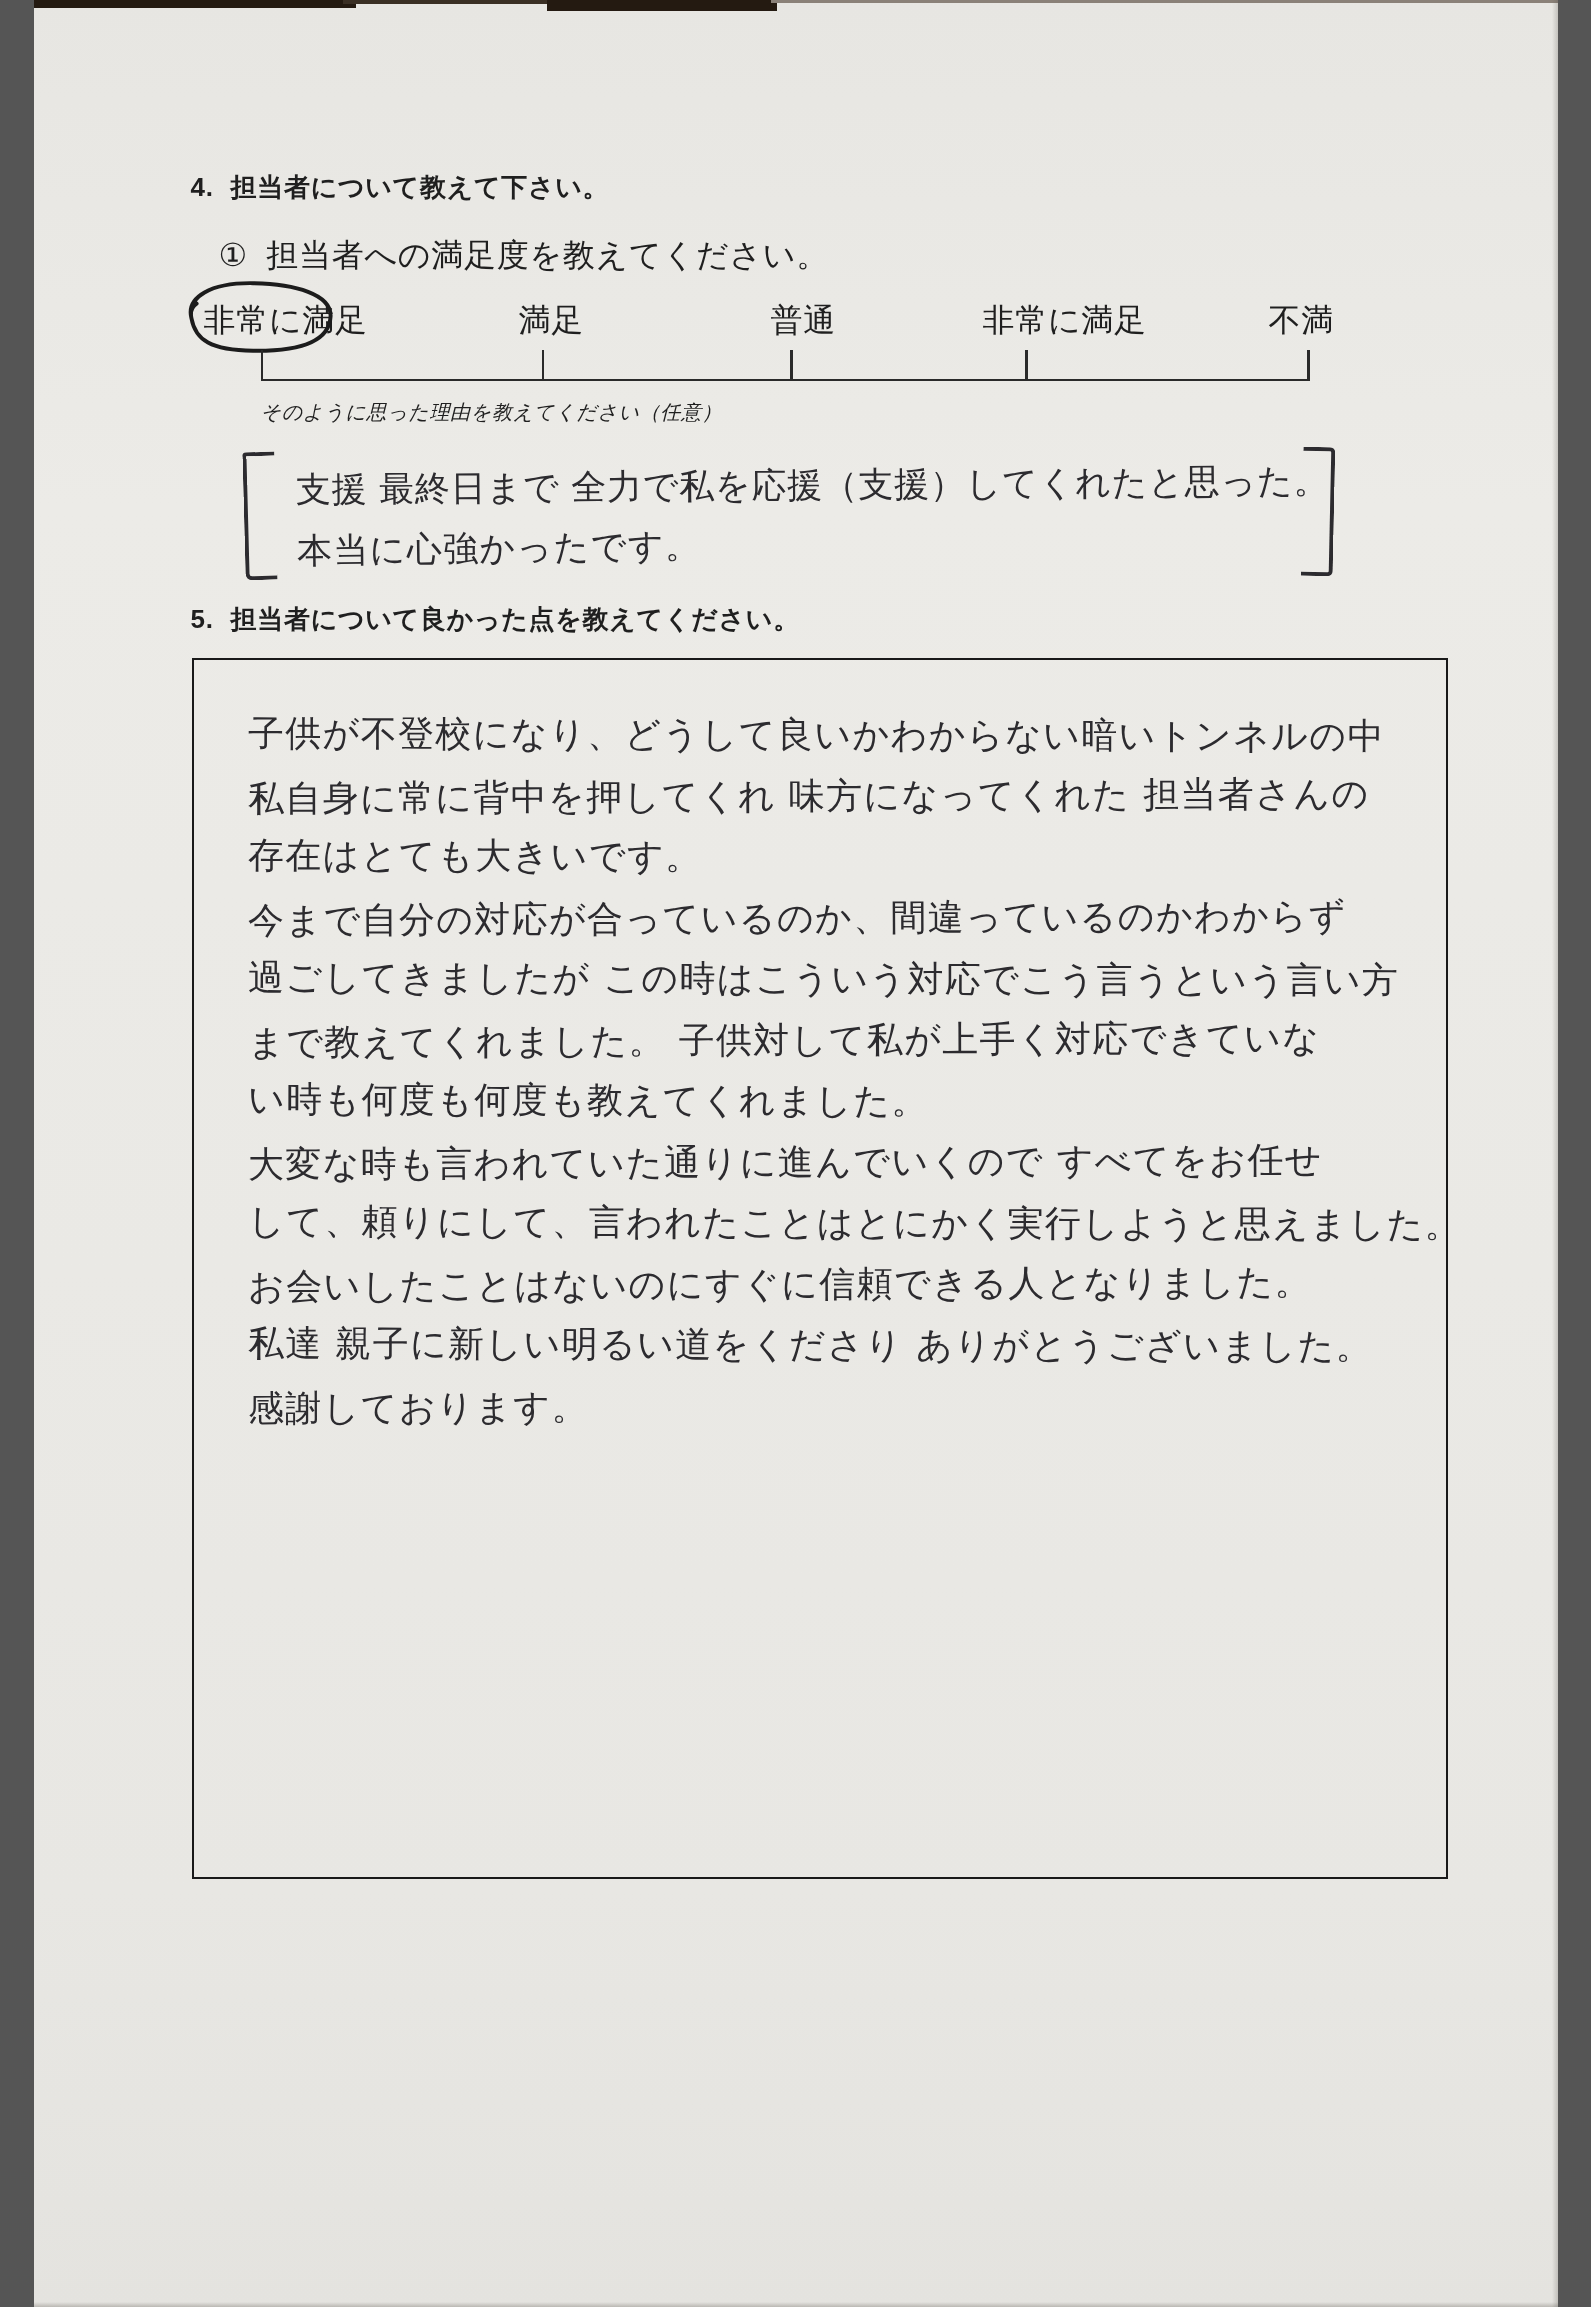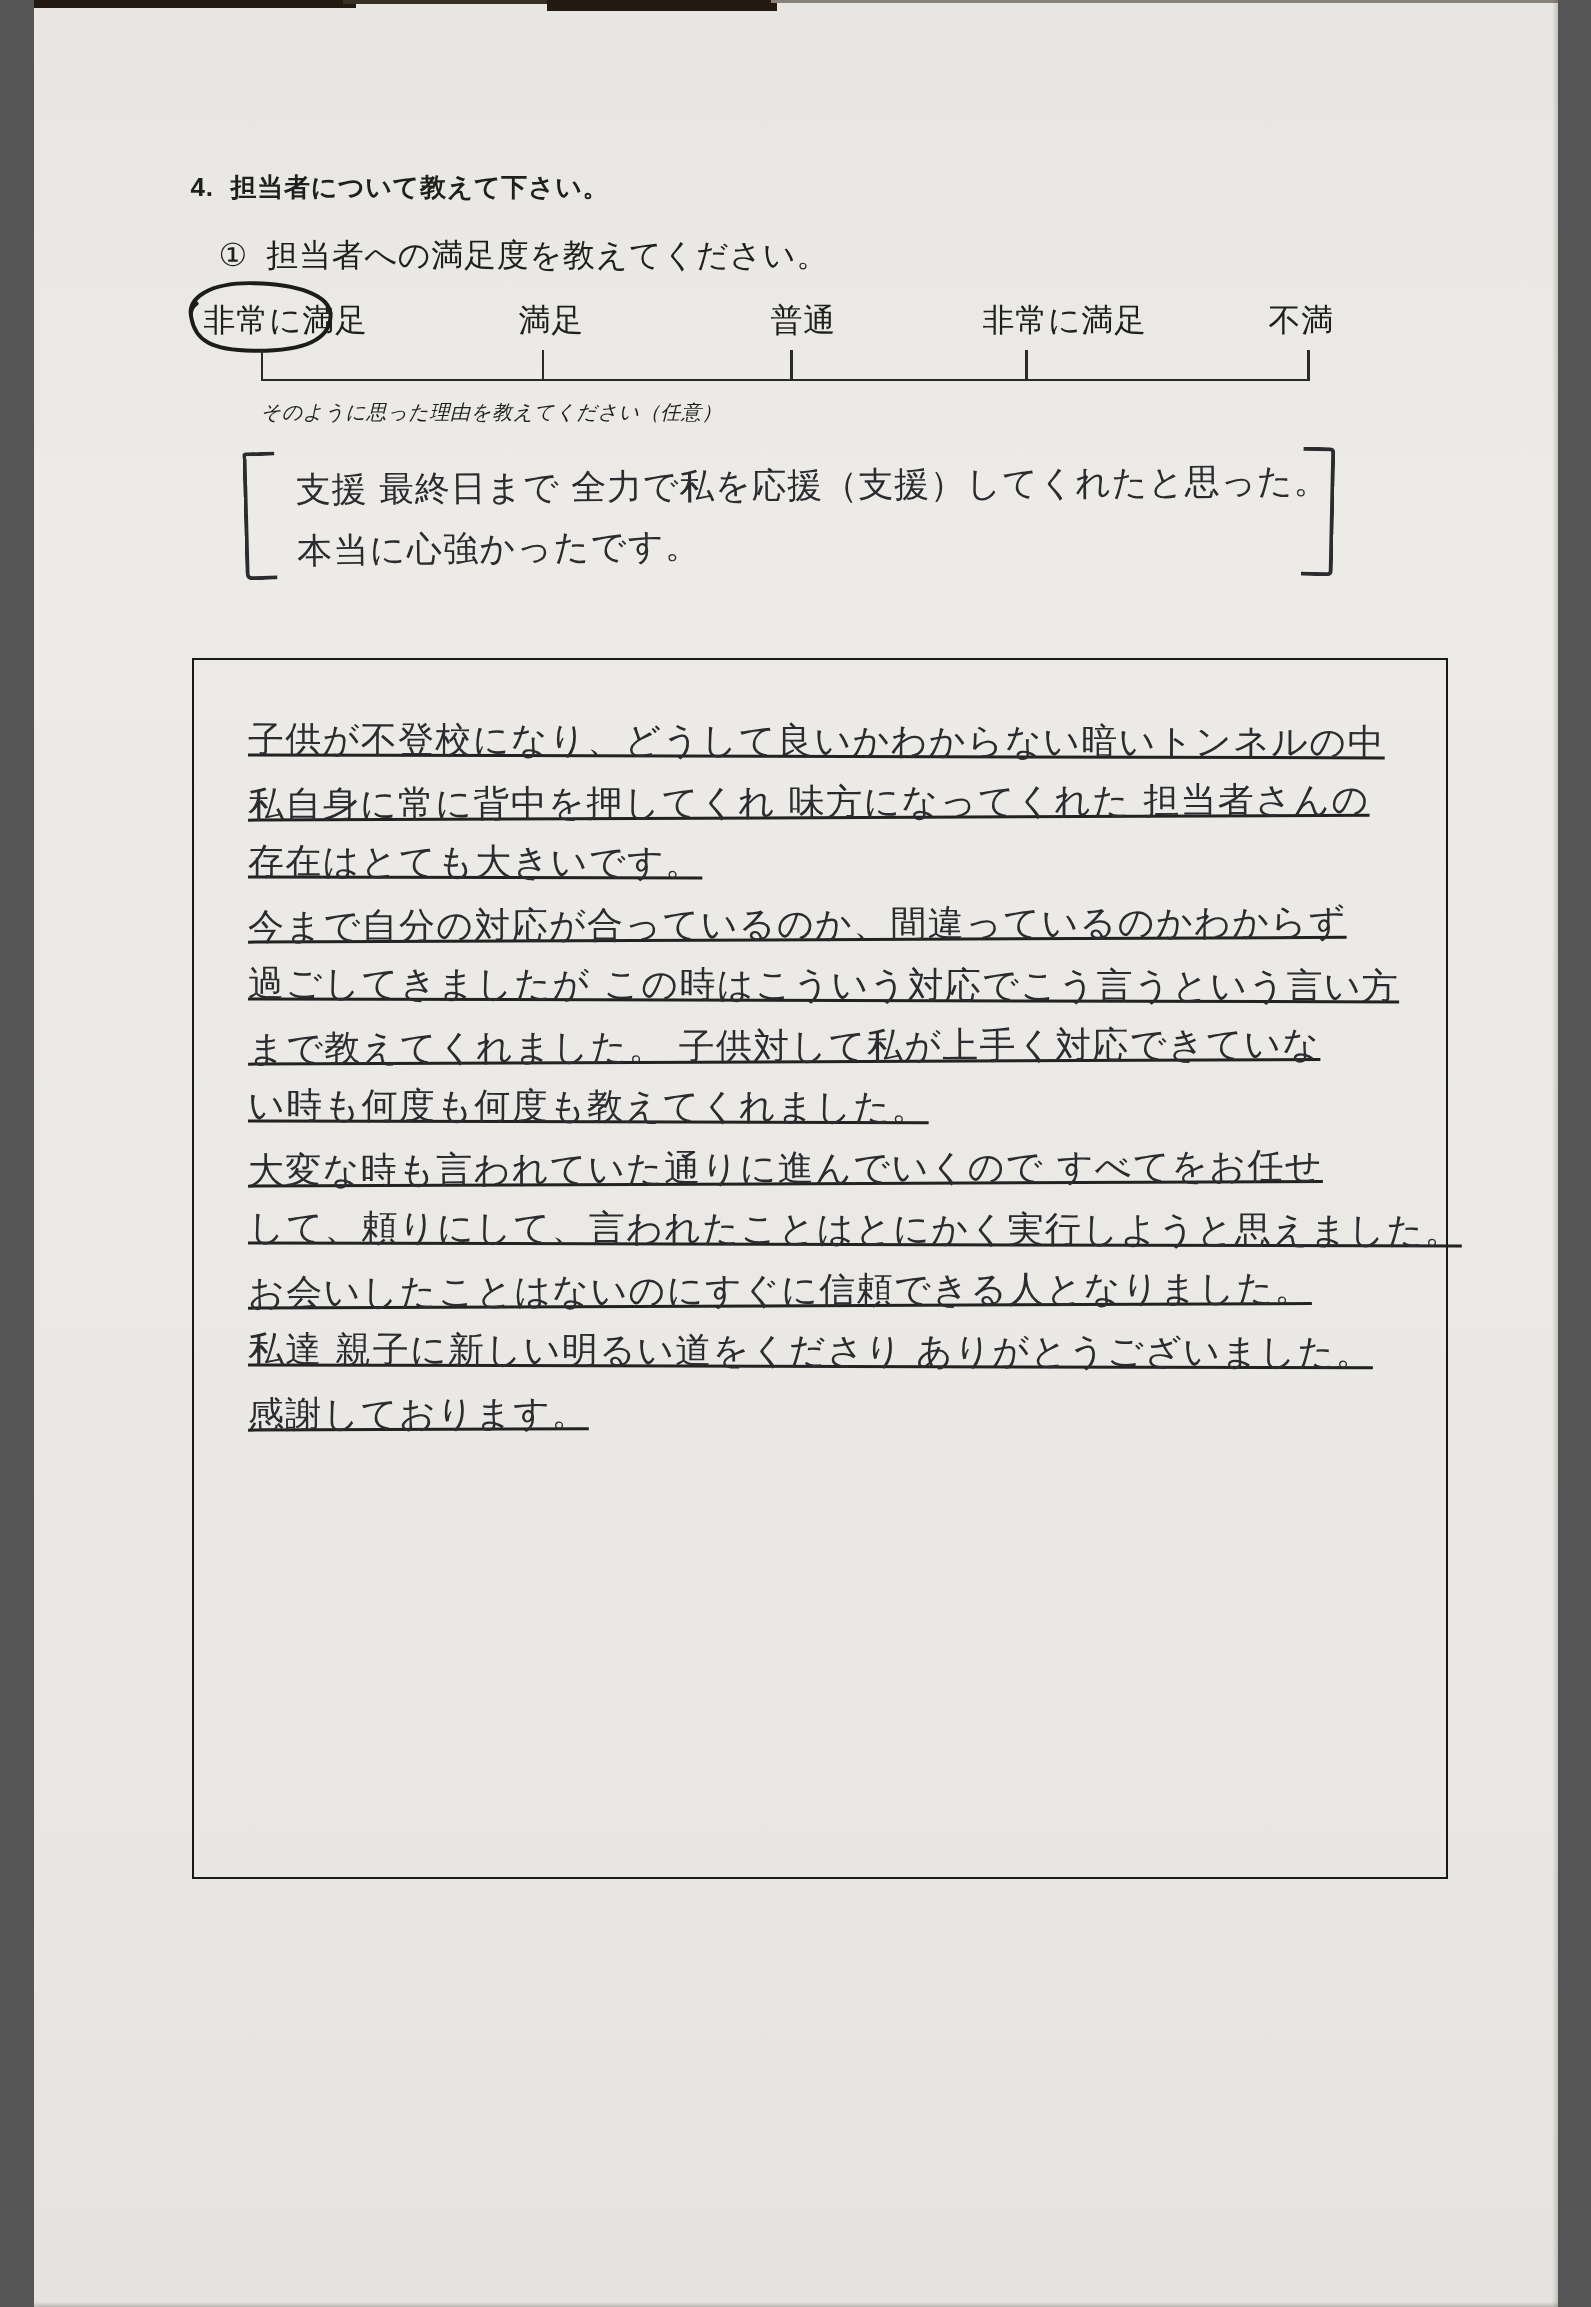--- a/index.html
+++ b/index.html
@@ -55,21 +55,21 @@
     border-left: 4px solid #2c2b2f; border-top: 4px solid #2c2b2f; border-bottom: 4px solid #2c2b2f;
     border-radius: 4px 0 0 6.6px; transform: rotate(-1.5deg); }
   .bracket-right { left: 1268px; top: 447px; width: 28px; height: 121px;
     border-right: 4px solid #2c2b2f; border-top: 4px solid #2c2b2f; border-bottom: 4px solid #2c2b2f;
     border-radius: 0 5.3px 5.3px 0; transform: rotate(1.2deg); }
 
   .answer-box { position: absolute; border: 2.6px solid #191919; background: transparent; }
   .box-q5 { left: 158px; top: 658px; width: 1252px; height: 1217px; }
   .box-q6 { left: 154px; top: 1934px; width: 1254px; height: 220px; }
 
-  .q5-lines { position: absolute; left: 54px; top: 57px; text-decoration: underline; }
+  .q5-lines { position: absolute; left: 54px; top: 51px; }
   .q5-lines .hw-line { height: 61px; font-size: 36px; letter-spacing: 1.3px; }
   .hw-line:nth-child(odd)  { transform: rotate(0.15deg); }
   .hw-line:nth-child(even) { transform: rotate(-0.25deg); }
 
   .q6-line { position: absolute; left: 54px; font-size: 34px; letter-spacing: 1.3px; }
   .q6-l1 { top: 17px;  transform: rotate(-0.4deg); }
   .q6-l2 { top: 58px;  transform: rotate(0.2deg); }
   .q6-l3 { top: 122px; transform: rotate(-0.3deg); }
   .q6-l4 { top: 175px; transform: rotate(-0.5deg); }
 </style>
@@ -113,20 +113,23 @@
     </div>
   </div>
 
   <div class="reason-label print">そのように思った理由を教えてください（任意）</div>
 
   <div class="bracket bracket-left"></div>
   <div class="bracket bracket-right"></div>
   <div class="hw hw-reason-1">支援 最終日まで 全力で私を応援（支援）してくれたと思った。</div>
   <div class="hw hw-reason-2">本当に心強かったです。</div>
 
+  <div class="heading print" style="left:157px; top:602px;">
+    <span class="qnum">5.</span><span>担当者について良かった点を教えてください。</span>
+  </div>
 
   <div class="answer-box box-q5">
     <div class="q5-lines">
       <div class="hw hw-line">子供が不登校になり、どうして良いかわからない暗いトンネルの中</div>
       <div class="hw hw-line">私自身に常に背中を押してくれ 味方になってくれた 担当者さんの</div>
       <div class="hw hw-line">存在はとても大きいです。</div>
       <div class="hw hw-line">今まで自分の対応が合っているのか、間違っているのかわからず</div>
       <div class="hw hw-line">過ごしてきましたが この時はこういう対応でこう言うという言い方</div>
       <div class="hw hw-line">まで教えてくれました。 子供対して私が上手く対応できていな</div>
       <div class="hw hw-line">い時も何度も何度も教えてくれました。</div>

